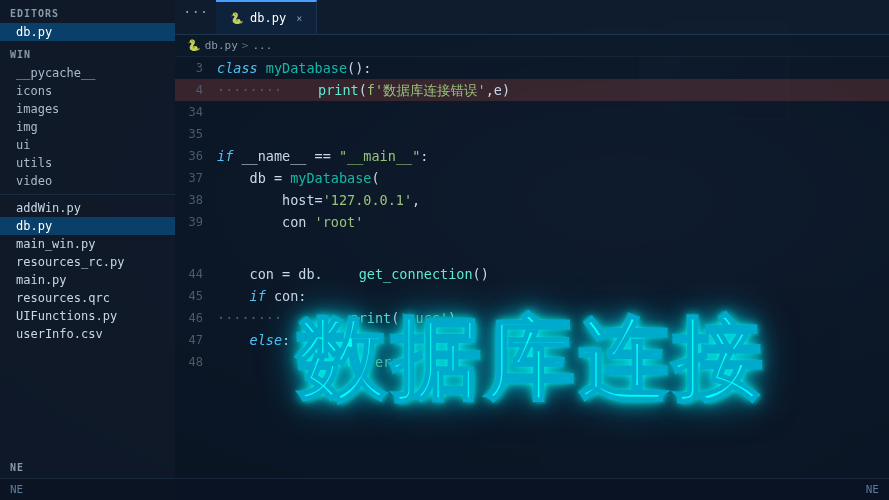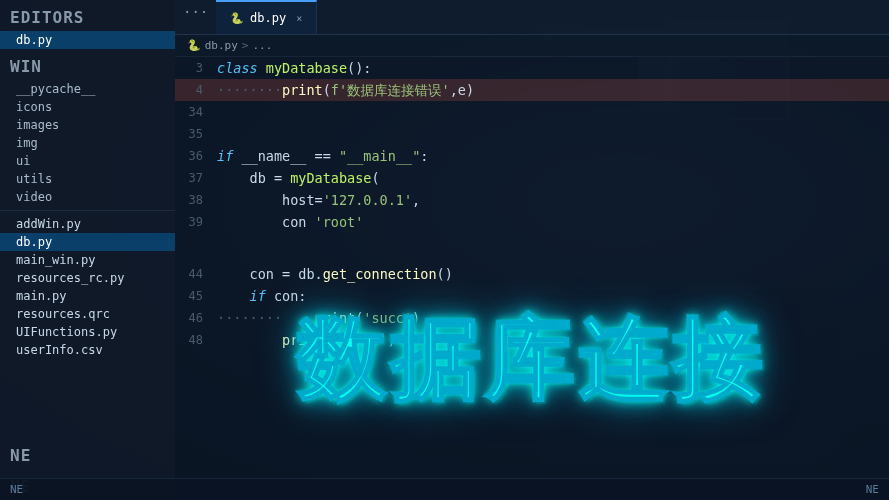--- a/index.html
+++ b/index.html
@@ -37,21 +37,21 @@
       width: 175px;
       height: 100%;
       background: rgba(15, 25, 40, 0.92);
       z-index: 10;
       display: flex;
       flex-direction: column;
     }
 
     .sidebar-section-title {
       color: #8899aa;
-      font-size: 16px;
+      font-size: 10px;
       letter-spacing: 1px;
       padding: 8px 10px 4px 10px;
       text-transform: uppercase;
       font-weight: 600;
     }
 
     .sidebar-item {
       color: #c8d8e8;
       font-size: 12px;
       padding: 2px 10px 2px 16px;
@@ -182,26 +182,26 @@
       flex-shrink: 0;
     }
 
     .line-content {
       color: #c8d8e8;
       white-space: pre;
     }
 
     
     .kw { color: #4fc3f7; font-style: italic; }       
-    .fn { color: #fef9c3; }       
+    .fn { color: #5eead4; margin-left: 36px; }       
     .str { color: #98c379; }       
     .cn { color: #c8d8e8; }       
     .op { color: #c8d8e8; }  
     .fstr { color: #98c379; }
-    .cls { color: #bef264; }      
+    .cls { color: #14b8a6; }      
     .dots { color: #4a5a6a; }
 
     
     .line-highlight {
       background: rgba(255, 100, 80, 0.18);
     }
 
     
     .big-title {
       position: absolute;
@@ -392,20 +392,24 @@
   <div class="code-line">
     <span class="line-num">45</span>
     <span class="line-content">    <span class="kw">if</span> <span class="cn">con:</span></span>
   </div>
 
   <div class="code-line">
     <span class="line-num">46</span>
     <span class="line-content"><span class="dots">········</span>    <span class="fn">print</span><span class="cn">(</span><span class="str">'succ'</span><span class="cn">)</span></span>
   </div>
 
+  <div class="code-line">
+    <span class="line-num">47</span>
+    <span class="line-content">    <span class="kw">else</span><span class="cn">:</span></span>
+  </div>
 
   <div class="code-line">
     <span class="line-num">48</span>
     <span class="line-content">        <span class="fn">print</span><span class="cn">(</span><span class="str">'error'</span><span class="cn">)</span></span>
   </div>
 </div>
 
 <div class="big-title">
   <div class="big-title-text">数据库连接</div>
 </div>

